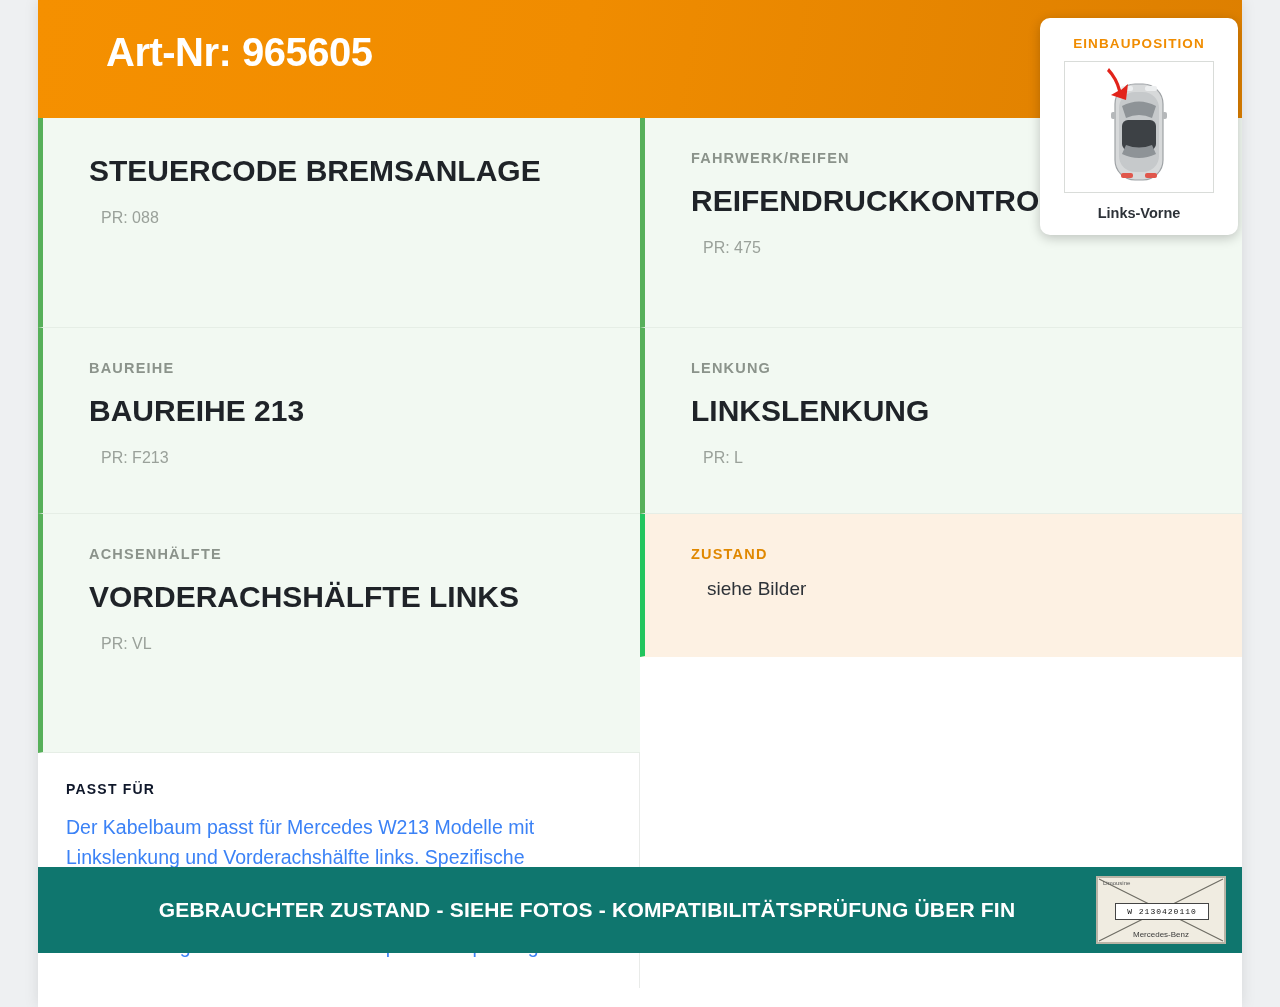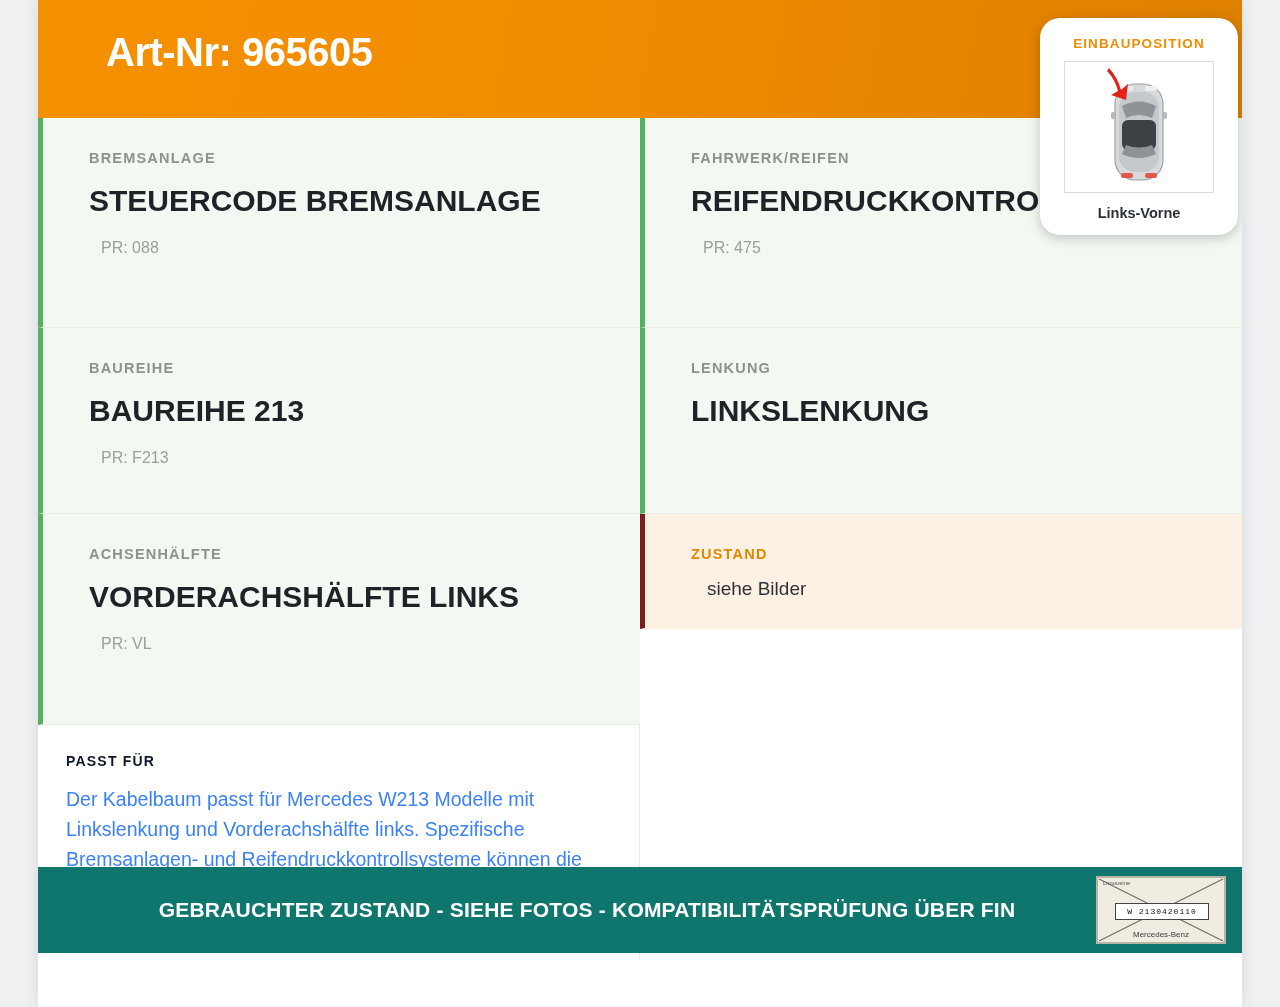--- a/index.html
+++ b/index.html
@@ -61,23 +61,23 @@
     border-left: 5px solid #57b05a;
     border-bottom: 1px solid #e6eee6;
     padding: 32px 46px 28px 46px;
     min-height: 210px;
   }
   .cell.green.short {
     min-height: 186px;
   }
   .cell.orange {
     background: #fdf1e3;
-    border-left: 5px solid #7f1d1d;
+    border-left: 5px solid #22c55e;
     border-bottom: 1px solid #fdf1e3;
-    padding: 32px 46px 12px 46px;
+    padding: 32px 46px 40px 46px;
     min-height: 100px;
   }
   .cell.white-tail {
     background: #ffffff;
     min-height: 86px;
   }
   .cat {
     font-size: 14.5px;
     font-weight: bold;
     letter-spacing: 1.2px;
@@ -138,21 +138,21 @@
     flex: 1;
     background: #ffffff;
   }
   
   .einbau {
     position: absolute;
     right: 4px;
     top: 18px;
     width: 198px;
     background: #ffffff;
-    border-radius: 20px;
+    border-radius: 10px;
     box-shadow: 0 3px 12px rgba(0,0,0,0.22);
     padding: 14px 0 12px 0;
     text-align: center;
     z-index: 20;
   }
   .einbau-title {
     font-size: 13.5px;
     font-weight: bold;
     letter-spacing: 1.1px;
     color: #f08c00;
@@ -243,40 +243,40 @@
 <div class="page">
   <div class="sheet">
 
     <div class="header">
       <div class="header-title">Art-Nr: 965605</div>
     </div>
 
     <div class="grid">
 
       <div class="cell green">
-        <p class="cat">BREMSANLAGE</p>
         <p class="value">STEUERCODE BREMSANLAGE</p>
         <p class="pr">PR: 088</p>
       </div>
 
       <div class="cell green">
         <p class="cat">FAHRWERK/REIFEN</p>
         <p class="value">REIFENDRUCKKONTROLLE (RDK)</p>
         <p class="pr">PR: 475</p>
       </div>
 
       <div class="cell green short">
         <p class="cat">BAUREIHE</p>
         <p class="value">BAUREIHE 213</p>
         <p class="pr">PR: F213</p>
       </div>
 
       <div class="cell green short">
         <p class="cat">LENKUNG</p>
         <p class="value">LINKSLENKUNG</p>
+        <p class="pr">PR: L</p>
       </div>
 
       <div class="cell green short">
         <p class="cat">ACHSENHÄLFTE</p>
         <p class="value">VORDERACHSHÄLFTE LINKS</p>
         <p class="pr">PR: VL</p>
       </div>
 
       <div class="cell" style="width:602px;">
         <div class="cell orange" style="width:602px;">

